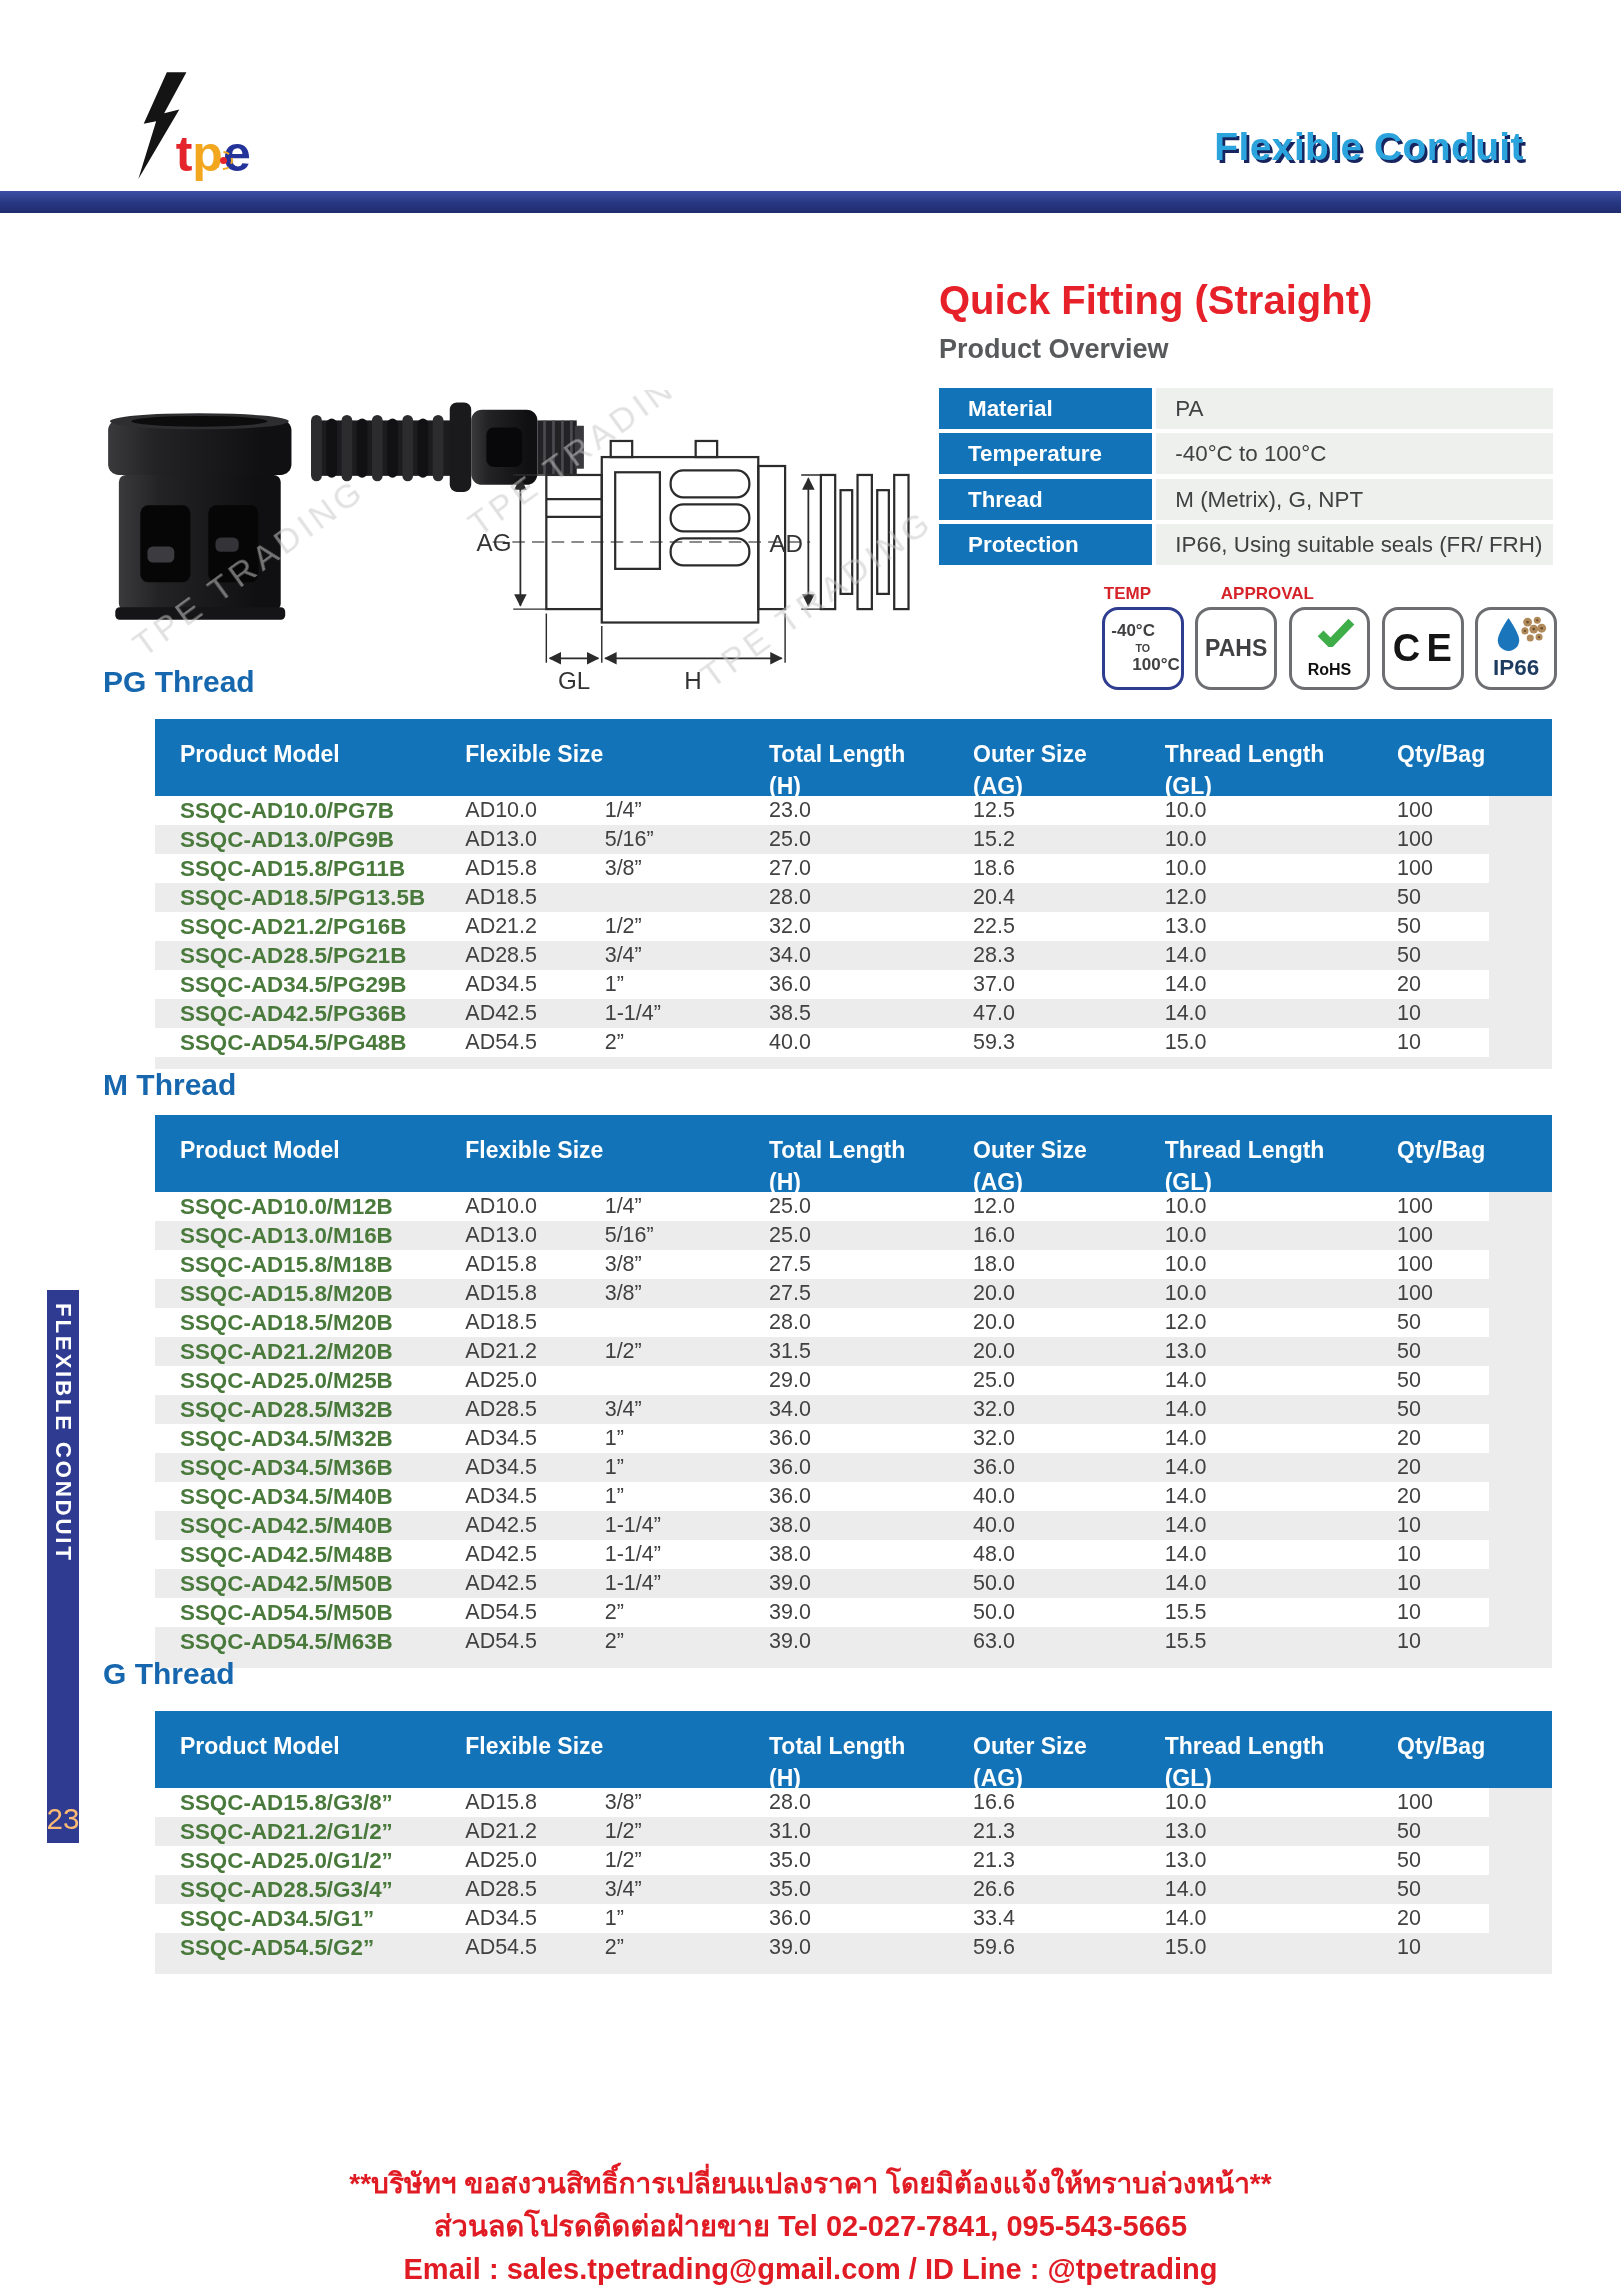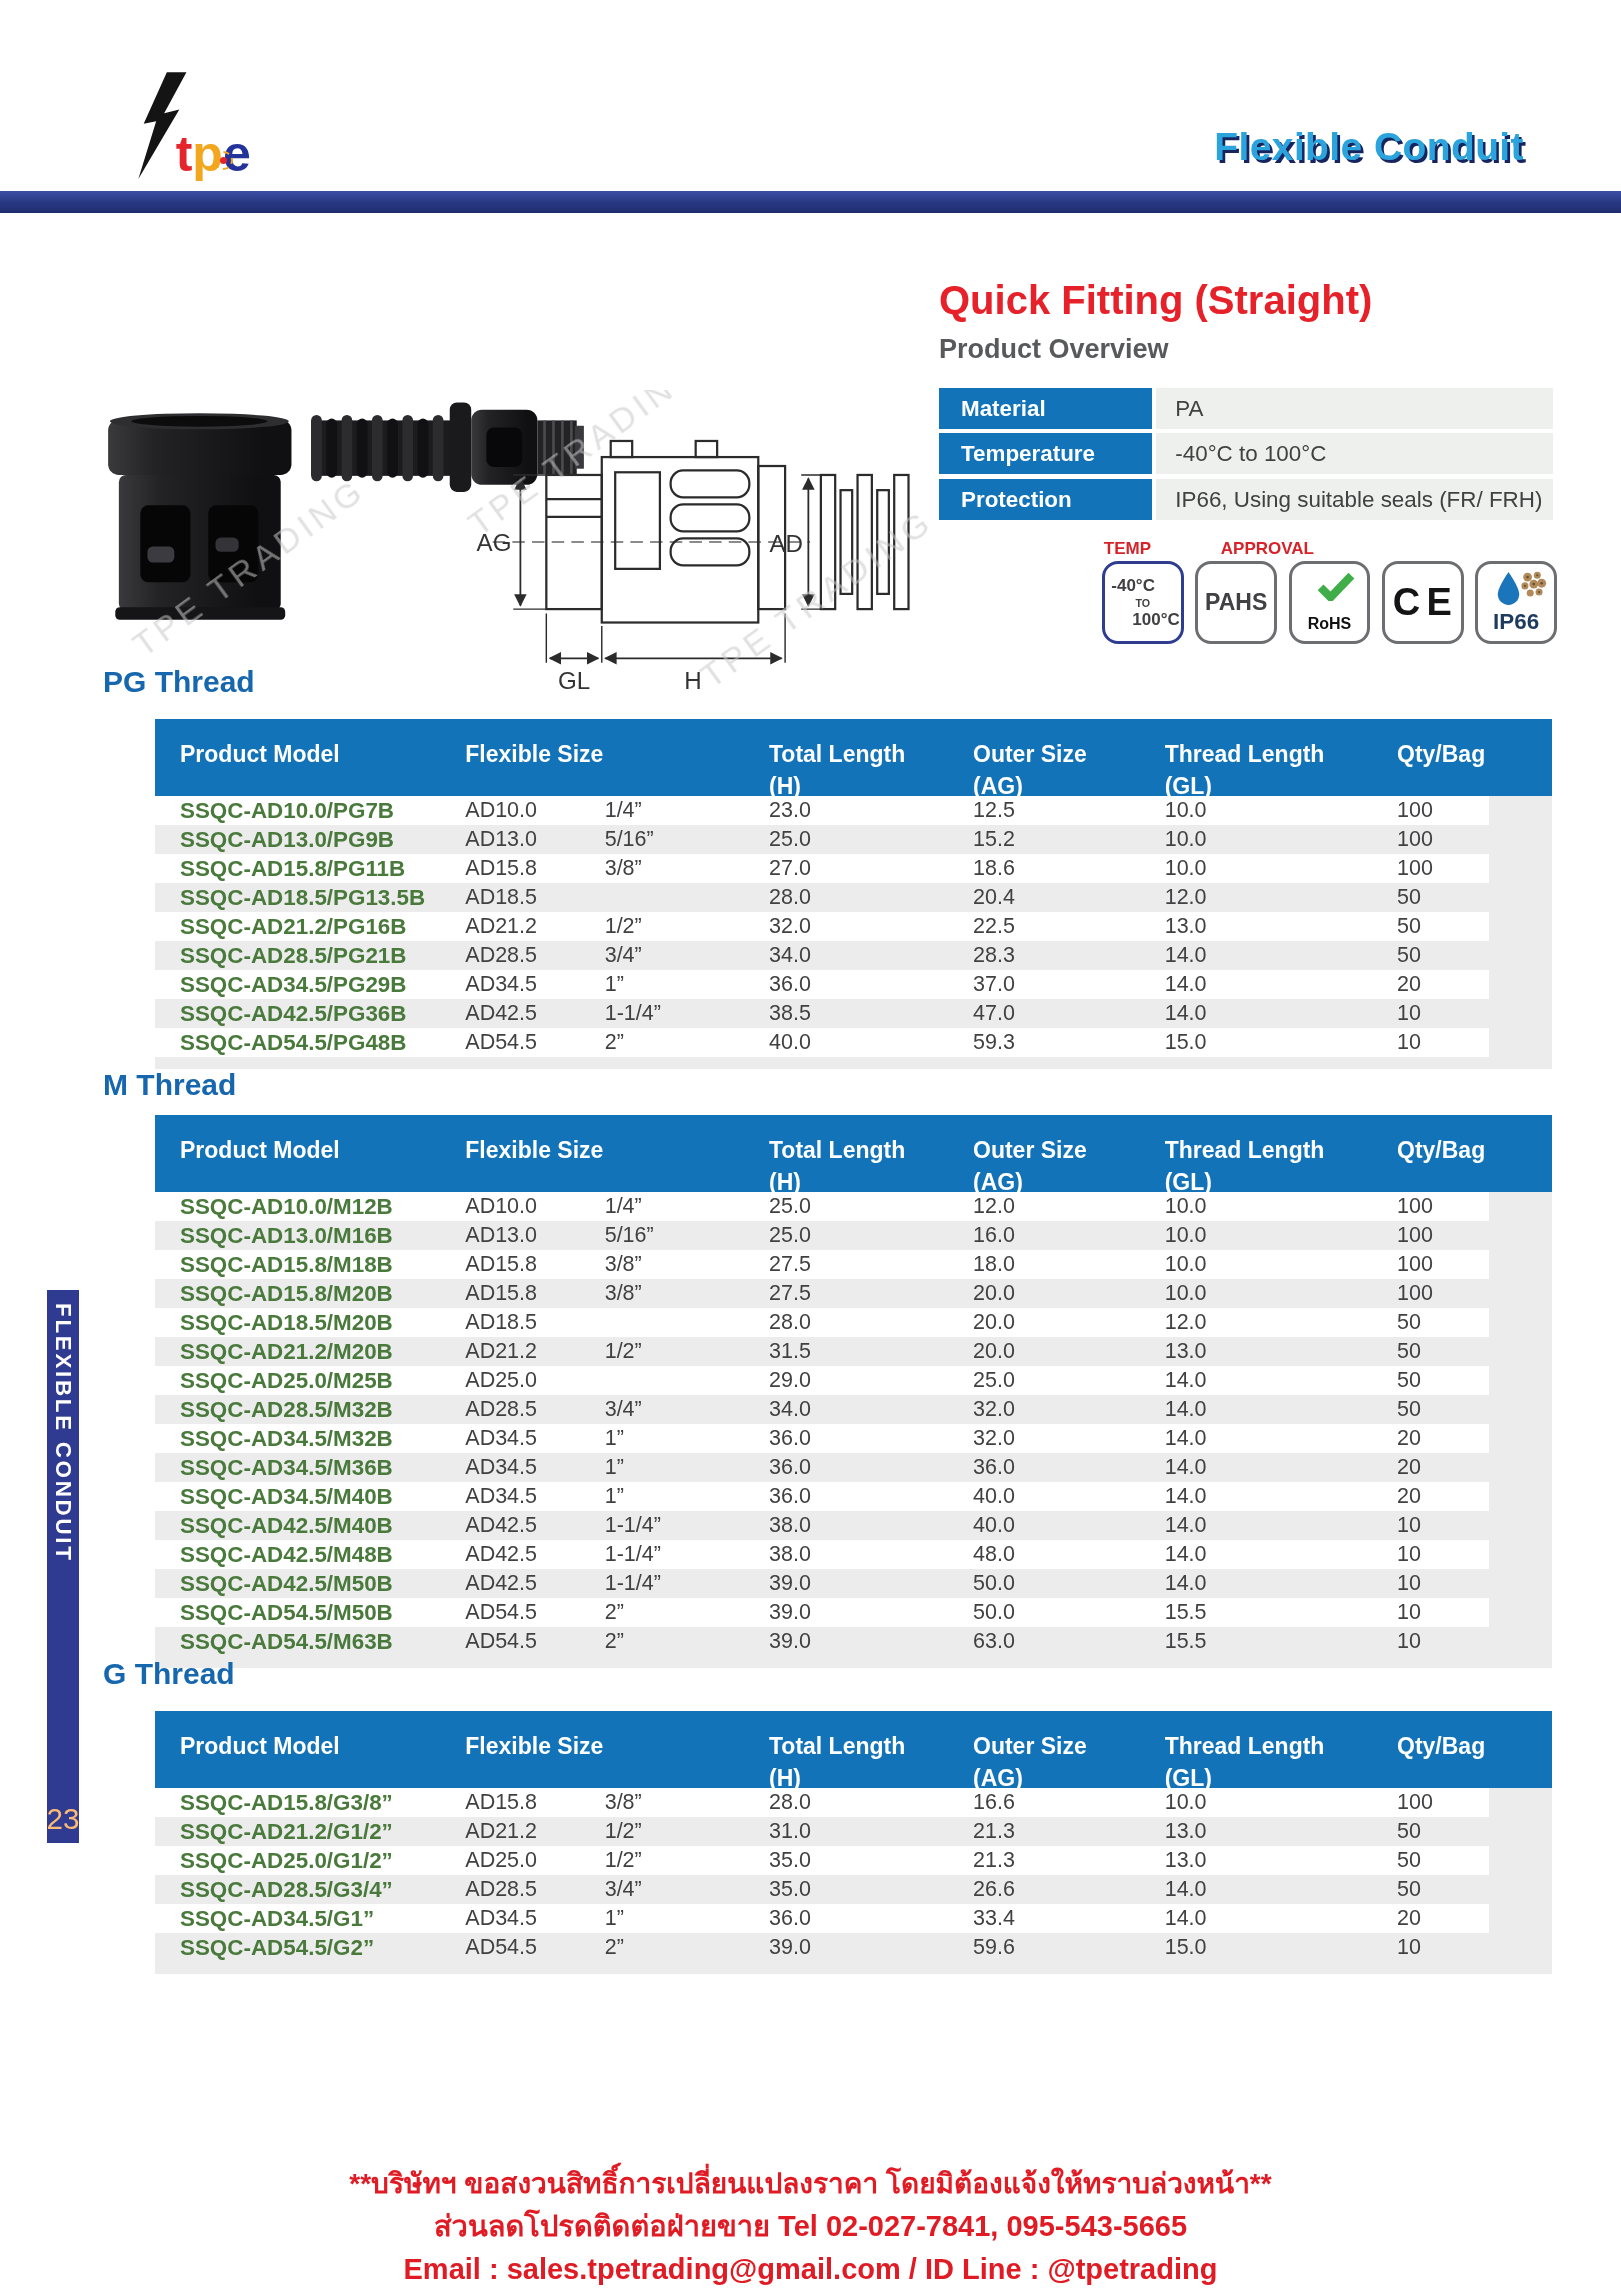--- a/index.html
+++ b/index.html
@@ -29,21 +29,21 @@
 
   
   .visuals{position:absolute;left:94px;top:390px;width:851px;height:313px;}
 
   
   .info{position:absolute;left:939px;top:279px;width:618px;}
   .prod-title{font-size:40px;font-weight:bold;color:#e62129;line-height:1.05;}
   .prod-sub{font-size:27px;color:#58595b;margin-top:12.5px;font-weight:bold;}
   .ov-table{margin-top:23px;display:flex;flex-direction:column;gap:4.5px;}
   .ov-row{display:grid;grid-template-columns:213px 397px;gap:3.6px;height:41px;}
-  .ov-label{background:#1273b9;color:#fff;font-weight:bold;font-size:22.4px;line-height:41px;padding-left:22px;}
+  .ov-label{background:#1273b9;color:#fff;font-weight:bold;font-size:22.4px;line-height:41px;padding-left:29px;}
   .ov-value{background:#eef0ed;color:#414042;font-size:22.4px;line-height:41px;padding-left:19.7px;}
 
   
   .badges{margin-top:16px;margin-left:163px;}
   .badge-labels{display:flex;font-size:17px;font-weight:bold;color:#d6232a;height:23px;align-items:flex-end;}
   .temp-label{width:85px;padding-left:1.8px;}
   .approval-label{margin-left:32px;}
   .badge-row{display:flex;gap:11.6px;margin-top:2.7px;}
   .badge{width:83px;height:83px;border:3.6px solid #6d6e71;border-radius:16px;box-sizing:border-box;
          background:#fff;position:relative;display:flex;align-items:center;justify-content:center;}
@@ -210,20 +210,24 @@
     <div class="ov-table">
       <div class="ov-row">
         <div class="ov-label">Material</div>
         <div class="ov-value">PA</div>
       </div>
       <div class="ov-row">
         <div class="ov-label">Temperature</div>
         <div class="ov-value">-40°C to 100°C</div>
       </div>
       <div class="ov-row">
+        <div class="ov-label">Thread</div>
+        <div class="ov-value">M (Metrix), G, NPT</div>
+      </div>
+      <div class="ov-row">
         <div class="ov-label">Protection</div>
         <div class="ov-value">IP66, Using suitable seals (FR/ FRH)</div>
       </div>
     </div>
 
     <div class="badges">
       <div class="badge-labels">
         <span class="temp-label">TEMP</span>
         <span class="approval-label">APPROVAL</span>
       </div>

